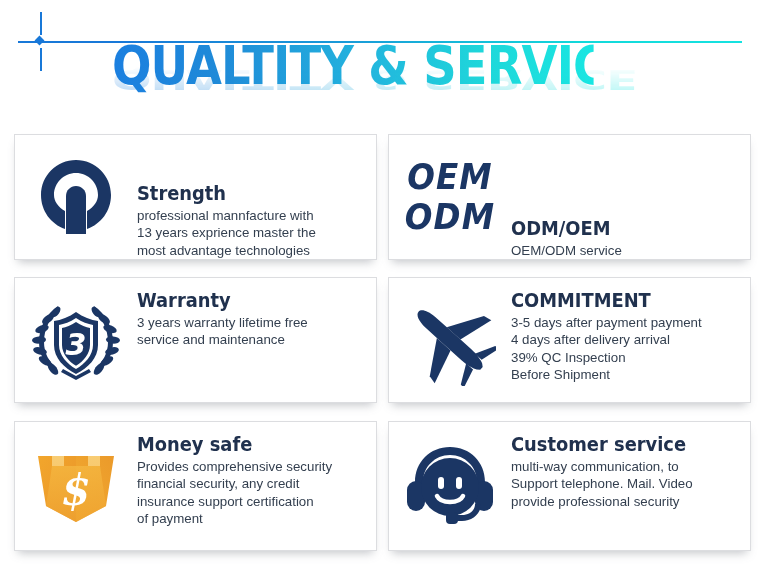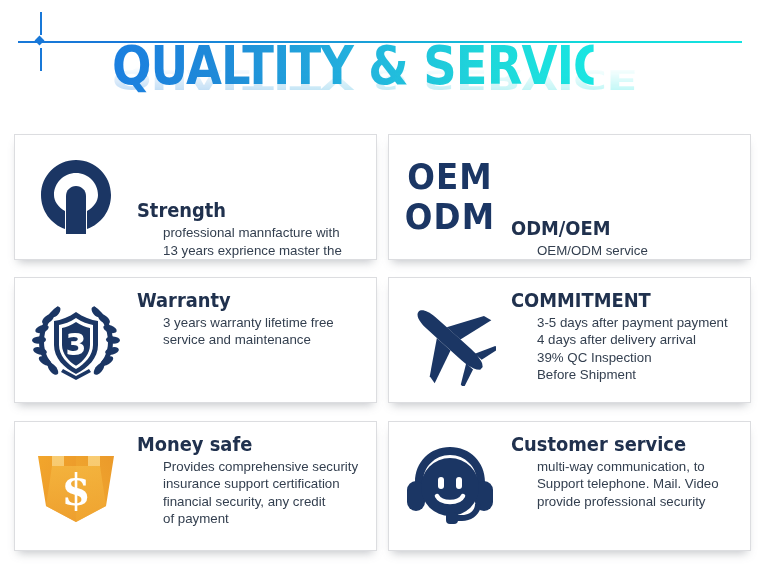--- a/index.html
+++ b/index.html
@@ -125,20 +125,21 @@
   .card.row1 { top: 143px; }
   .card.row2 { top: 287px; height: 130px; }
 
   .icon-box {
     width: 122px;
     min-width: 122px;
     height: 100%;
     display: flex;
     align-items: center;
     justify-content: center;
+    font-style: italic;
   }
   .text-box {
     padding-top: 10px;
     padding-right: 6px;
   }
   .card-title {
     font-family: "DejaVu Sans", sans-serif;
     font-weight: bold;
     font-size: 19px;
     line-height: 24px;
@@ -147,21 +148,20 @@
     transform-origin: left center;
     color: #20314e;
     white-space: nowrap;
     margin-bottom: 2px;
   }
   .card-body {
     font-family: "Liberation Sans", sans-serif;
     font-size: 13.3px;
     line-height: 17.4px;
     color: #333f4f;
-    margin-left: 26px;
   }
   .card-body div { white-space: nowrap; }
 
   
   .oem-icon {
     font-family: "DejaVu Sans", sans-serif;
     font-weight: bold;
     font-size: 31px;
     line-height: 36px;
     color: #1b3664;
@@ -196,20 +196,21 @@
       <svg width="80" height="82" viewBox="0 0 80 82" aria-hidden="true">
         <path d="M40 4 C20.6 4 5 19.6 5 39 C5 55 15 68 29 73 L29 55 C22 51 18 45 18 39 C18 26.8 27.8 17 40 17 C52.2 17 62 26.8 62 39 C62 45 58 51 51 55 L51 73 C65 68 75 55 75 39 C75 19.6 59.4 4 40 4 Z" fill="#1b3664"></path>
         <path d="M40 30 C34.4 30 30 34.4 30 40 L30 78 L50 78 L50 40 C50 34.4 45.6 30 40 30 Z" fill="#1b3664"></path>
       </svg>
     </div>
     <div class="text-box">
       <div class="card-title">Strength</div>
       <div class="card-body">
         <div>professional mannfacture with</div>
         <div>13 years exprience master the</div>
+        <div>most advantage technologies</div>
       </div>
     </div>
   </div>
 
   <div class="card col1 row0">
     <div class="icon-box">
       <div class="oem-icon">
         <div>OEM</div>
         <div>ODM</div>
       </div>
@@ -314,22 +315,22 @@
         <path d="M80 12 L66 12 L66 22 L54 22 L54 12 L42 12 L42 78 L72 62 Z" fill="url(#goldR)"></path>
 
         <path d="M30 22 L54 22 L54 12 L66 12 L66 22 L72 62 L42 78 L12 62 L18 22 L18 12 L30 12 Z" fill="url(#goldC)" opacity="0.75"></path>
         <text x="42" y="61" text-anchor="middle" font-family="DejaVu Serif, serif" font-size="42" font-weight="bold" fill="#ffffff">$</text>
       </svg>
     </div>
     <div class="text-box">
       <div class="card-title">Money safe</div>
       <div class="card-body">
         <div>Provides comprehensive security</div>
+        <div>financial security, any credit</div>
         <div>insurance support certification</div>
-        <div>financial security, any credit</div>
         <div>of payment</div>
       </div>
     </div>
   </div>
 
   <div class="card col1 row2">
     <div class="icon-box">
       <svg width="96" height="90" viewBox="0 0 96 90" aria-hidden="true">
         <g fill="#1b3664">
 

